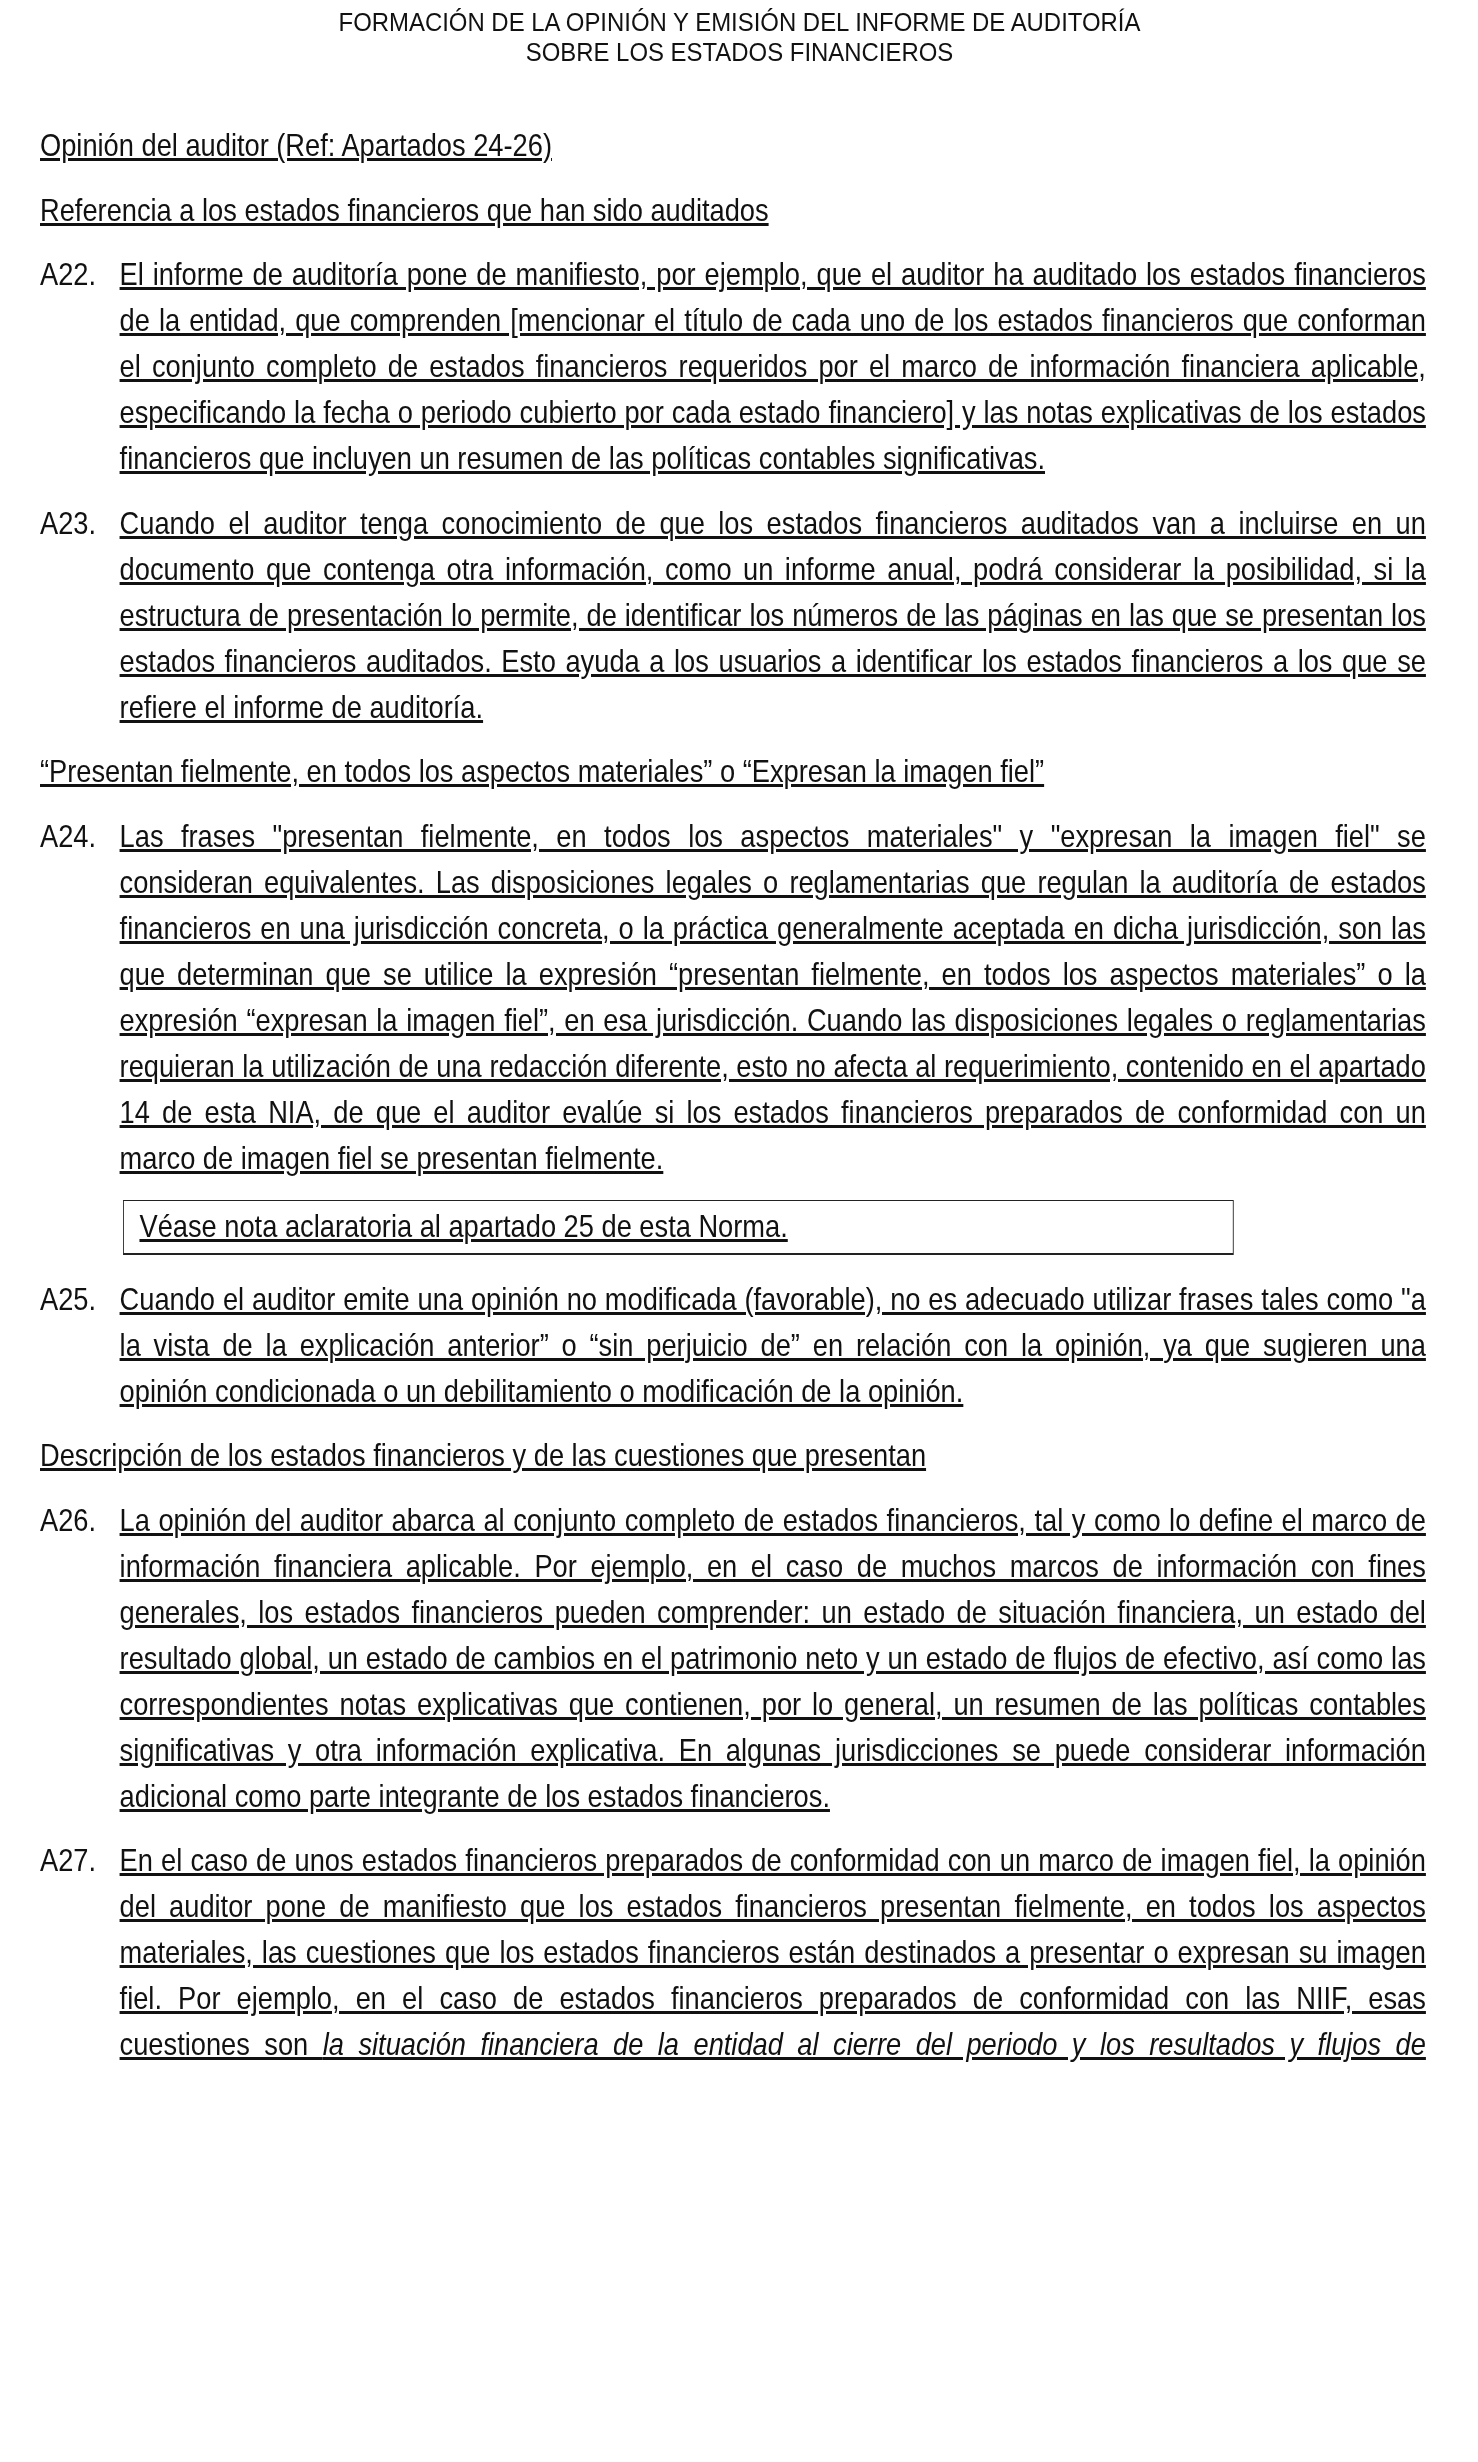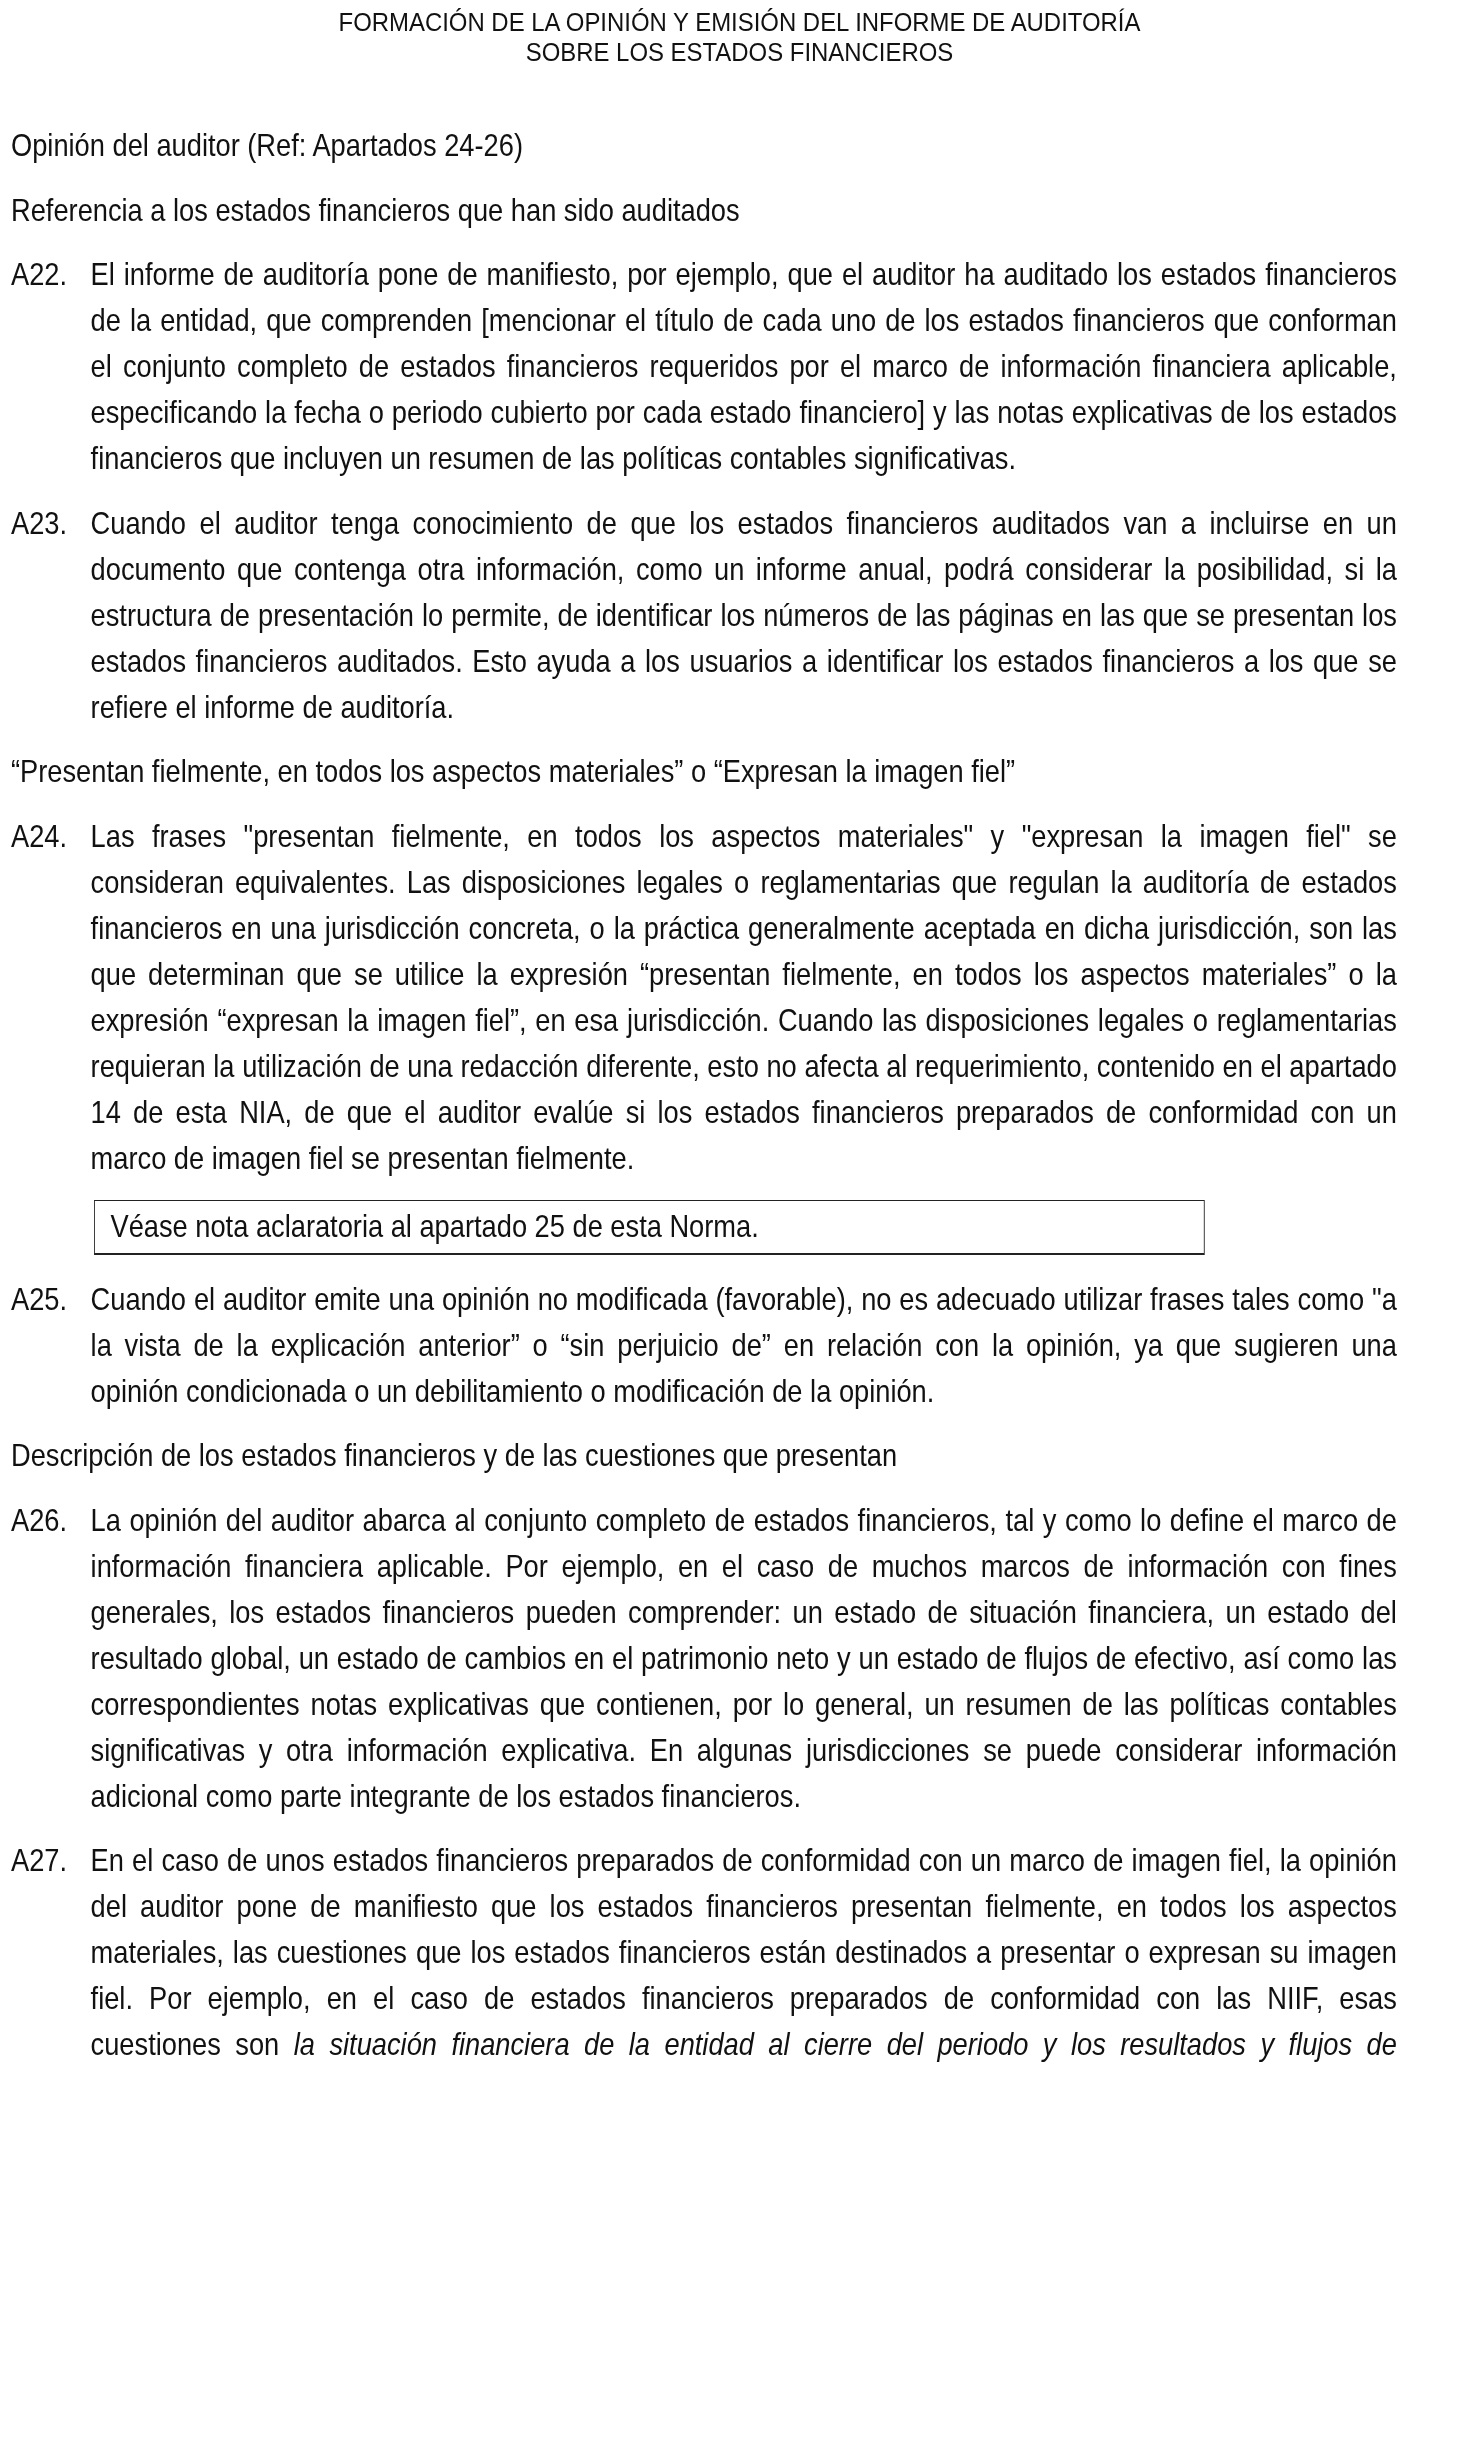--- a/index.html
+++ b/index.html
@@ -7,22 +7,22 @@
     width: 1479px; height: 2462px; position: relative; overflow: hidden;
     font-family: "Liberation Sans", "DejaVu Sans", sans-serif;
     color: #111111;
   }
   .page-header {
     position: absolute; left: 0; top: 7px; width: 1479px;
     text-align: center; font-size: 26px; line-height: 30px;
     transform: scaleX(0.92); transform-origin: 50% 0;
   }
   .content {
-    position: absolute; left: 11px; top: 122px; width: 1386px;
-    font-size: 31.5px; line-height: 46px;
+    position: absolute; left: 40px; top: 122px; width: 1386px;
+    font-size: 31.5px; line-height: 46px; text-decoration: underline;
   }
   .narrow { transform: scaleX(0.865); transform-origin: 0 0; width: 115.6%; }
   .heading { margin: 0 0 18.6px 0; }
   .para { position: relative; padding-left: 92px; margin: 0 0 18.6px 0; text-align: justify; text-align-last: left; }
   .para .num { position: absolute; left: 0; top: 0; }
   .para.continues { text-align-last: justify; }
   .italic { font-style: italic; }
   .note-box {
     margin: 0 0 21px 96px; width: 1284px; box-sizing: border-box;
     border: 1.8px solid #222; border-bottom-width: 2.7px;

